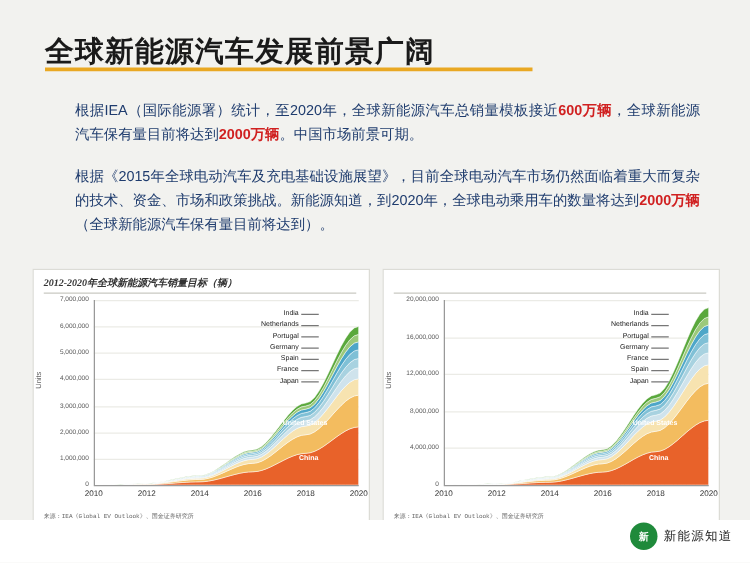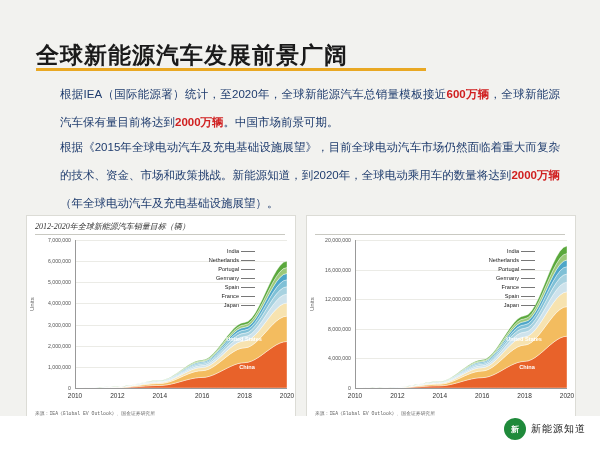--- a/index.html
+++ b/index.html
@@ -9,58 +9,58 @@
     font-family:"Liberation Sans", sans-serif;
     overflow:hidden;
     position:relative;
   }
   .page{
     position:absolute;inset:0;
     background:#f2f2ef;
   }
   
   .title-bar{
-    position:absolute;left:0;top:28px;width:100%;height:42px;
+    position:absolute;left:0;top:14px;width:100%;height:42px;
   }
   .title-bar .tline{
     position:absolute;left:36px;top:40px;width:390px;height:3px;background:#e9a823;
   }
   .title{
     position:absolute;left:36px;top:12px;
     font-size:23px;font-weight:bold;color:#1a1a1a;
     letter-spacing:1px;
     white-space:nowrap;
   }
   
   .para{
     position:absolute;
     left:60px;width:500px;
     font-size:11.5px;
     color:#1f3c6e;
-    line-height:28px;
+    line-height:19px;
     text-align:justify;
   }
   .para1{top:80px;}
   .para2{top:133px;}
   .hl{color:#d02020;font-weight:bold;}
   
   .chart-card{
     position:absolute;
     top:215px;
     width:268px;height:205px;
     background:#ffffff;
     border:1px solid #dcdcd6;
   }
   .chart-left{left:26px;}
   .chart-right{left:306px;}
   .chart-title{
     position:absolute;left:8px;top:5px;
     font-size:8px;color:#333;font-style:italic;
     font-family:"Liberation Serif", serif;
-    font-weight:normal;
+    font-weight:bold;
   }
   .chart-titlebar{
     position:absolute;left:8px;top:18px;width:250px;height:1px;background:#c9c9c2;
   }
   .plot{
     position:absolute;left:48px;top:24px;width:212px;height:148px;
     overflow:hidden;
   }
   .ylabel{
     position:absolute;left:2px;top:95px;
@@ -137,21 +137,21 @@
   <div class="title-bar">
     <div class="title">全球新能源汽车发展前景广阔</div>
     <div class="tline"></div>
   </div>
 
   <div class="para para1">
     <span>根据IEA（国际能源署）统计，至2020年，全球新能源汽车总销量模板接近</span><span class="hl">600万辆</span><span>，全球新能源汽车保有量目前将达到</span><span class="hl">2000万辆</span><span>。中国市场前景可期。</span>
   </div>
 
   <div class="para para2">
-    <span>根据《2015年全球电动汽车及充电基础设施展望》，目前全球电动汽车市场仍然面临着重大而复杂的技术、资金、市场和政策挑战。新能源知道，到2020年，全球电动乘用车的数量将达到</span><span class="hl">2000万辆</span><span>（年全球电动汽车及充电基础设施展望）。</span>
+    <span>根据《2015年全球电动汽车及充电基础设施展望》，目前全球电动汽车市场仍然面临着重大而复杂的技术、资金、市场和政策挑战。新能源知道，到2020年，全球电动乘用车的数量将达到</span><span class="hl">2000万辆</span><span>（全球新能源汽车保有量目前将达到）。</span>
   </div>
 
   <div class="chart-card chart-left">
     <div class="chart-title">2012-2020年全球新能源汽车销量目标（辆）</div>
     <div class="chart-titlebar"></div>
     <div class="ylabel">Units</div>
     <div id="yt0">
         <div class="ytick" style="top: 169px;">0</div>
         <div class="ytick" style="top: 147.857px;">1,000,000</div>
         <div class="ytick" style="top: 126.714px;">2,000,000</div>

